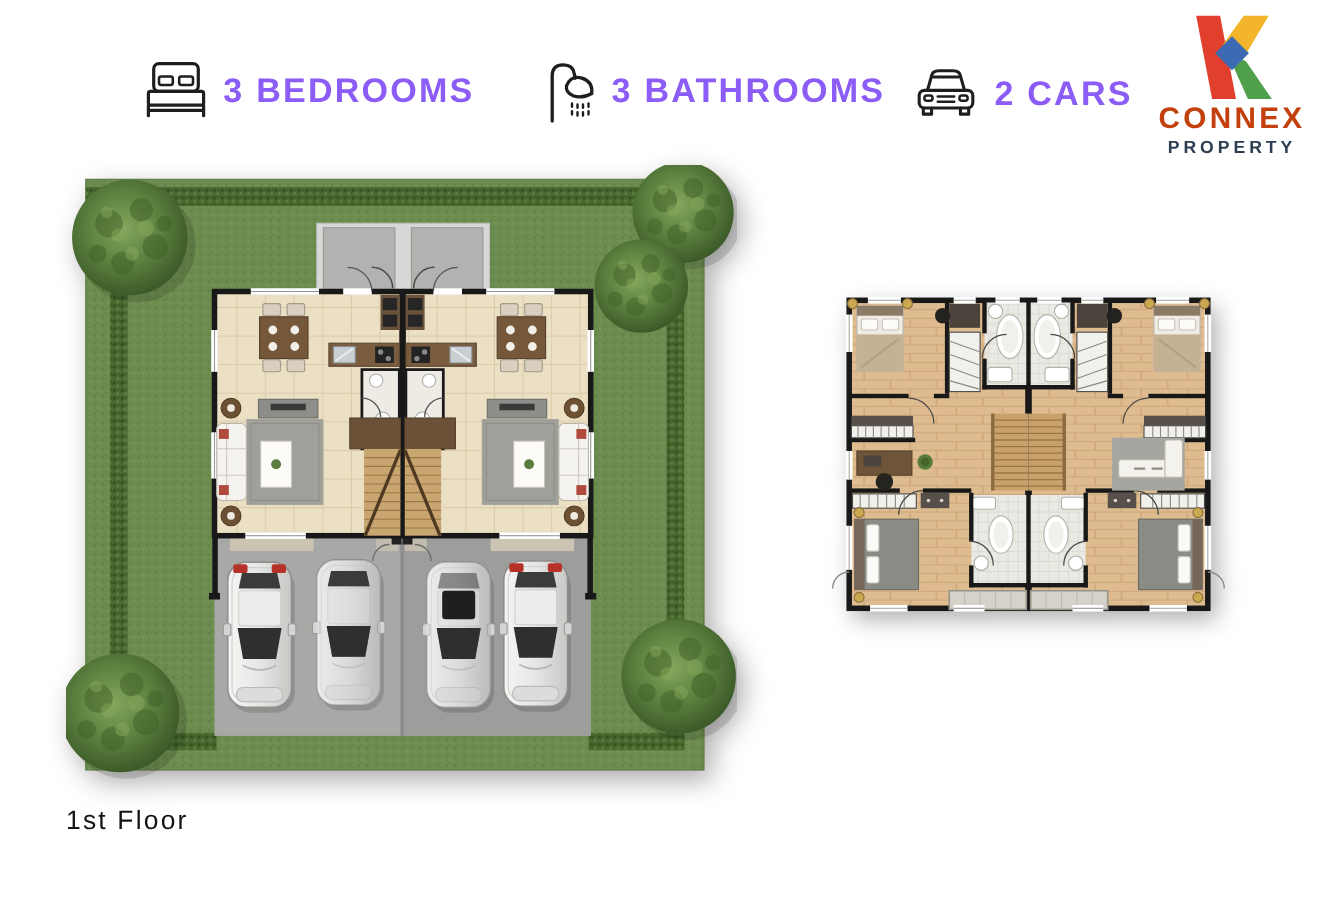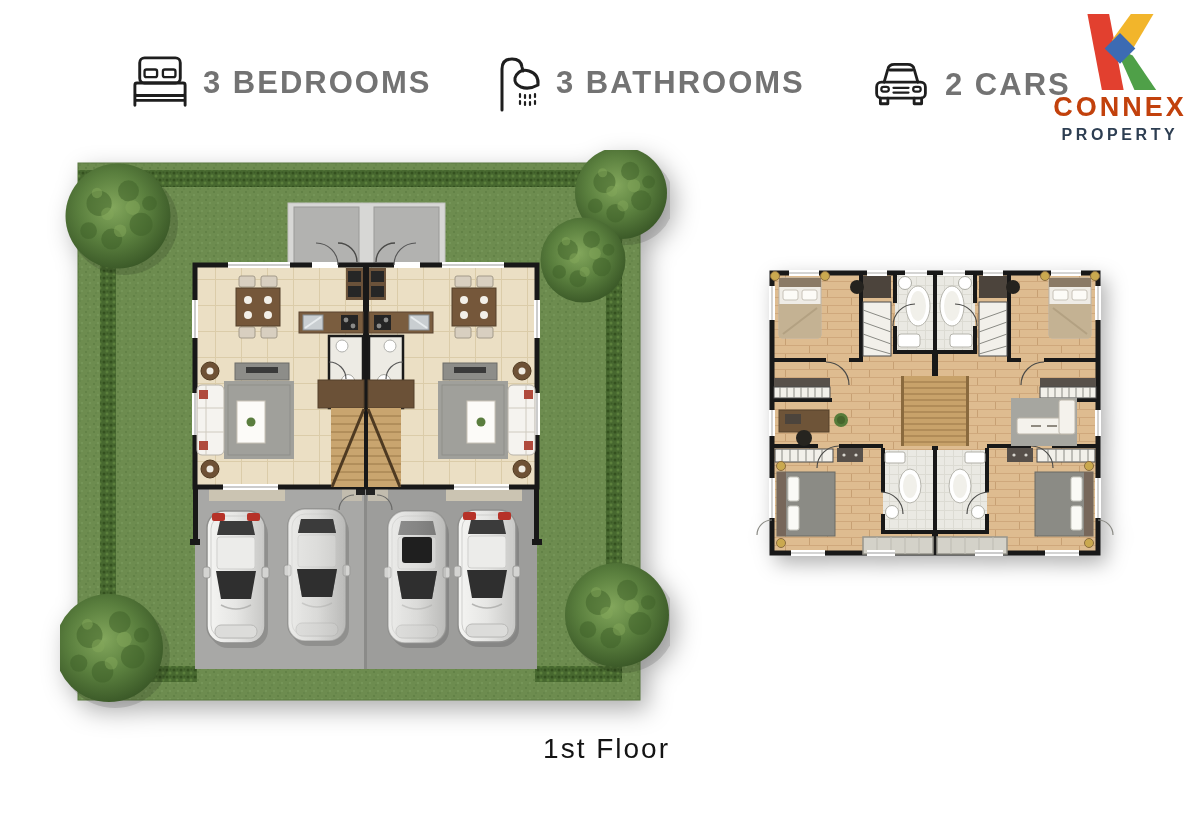--- a/index.html
+++ b/index.html
@@ -1,34 +1,34 @@
 <!DOCTYPE html>
 <html><head>
 <meta charset="utf-8">
 <style>
   html,body{margin:0;padding:0;background:#ffffff;}
   #page{position:relative;width:1200px;height:838px;background:#ffffff;overflow:hidden;
         font-family:"Liberation Sans","DejaVu Sans",sans-serif;color:#1c1c1c;}
   
   .feature{position:absolute;display:flex;align-items:center;height:60px;gap:14px;}
-  .feature .flabel{font-size:31px;font-weight:700;letter-spacing:2px;color:#737373;white-space:nowrap;}
+  .feature .flabel{font-size:31px;font-weight:700;letter-spacing:2px;color:#8b5cf6;white-space:nowrap;}
   #feature-bedrooms{left:131px;top:53px;}
   #feature-bathrooms{left:496px;top:53px;}
-  #feature-cars{left:871px;top:55px;}
+  #feature-cars{left:830px;top:55px;}
   .feat-icon{flex:0 0 auto;}
   
   #logo{position:absolute;left:1044px;top:14px;width:152px;display:flex;flex-direction:column;align-items:center;}
   #logo .brand{font-size:27px;font-weight:700;letter-spacing:3px;color:#c2410c;margin-top:2px;}
   #logo .subtitle{font-size:16px;font-weight:700;letter-spacing:3.6px;color:#2d3e52;margin-top:3px;}
   
   #plan-first{position:absolute;left:60px;top:150px;width:610px;height:560px;}
   #plan-first svg{filter:drop-shadow(7px 9px 12px rgba(0,0,0,.32));}
   #plan-second{position:absolute;left:755px;top:250px;width:370px;height:330px;}
   #plan-second svg{filter:drop-shadow(6px 8px 10px rgba(0,0,0,.30));}
-  .floor-label{position:absolute;text-align:right;font-size:28px;font-weight:500;
+  .floor-label{position:absolute;text-align:left;font-size:24px;font-weight:500;
                letter-spacing:2px;color:#141414;}
   #label-first{left:60px;top:733px;width:610px;}
   #label-second{left:755px;top:733px;width:390px;}
 </style>
 </head>
 <body>
 
 <div id="page">
 
   <div class="feature" id="feature-bedrooms">

